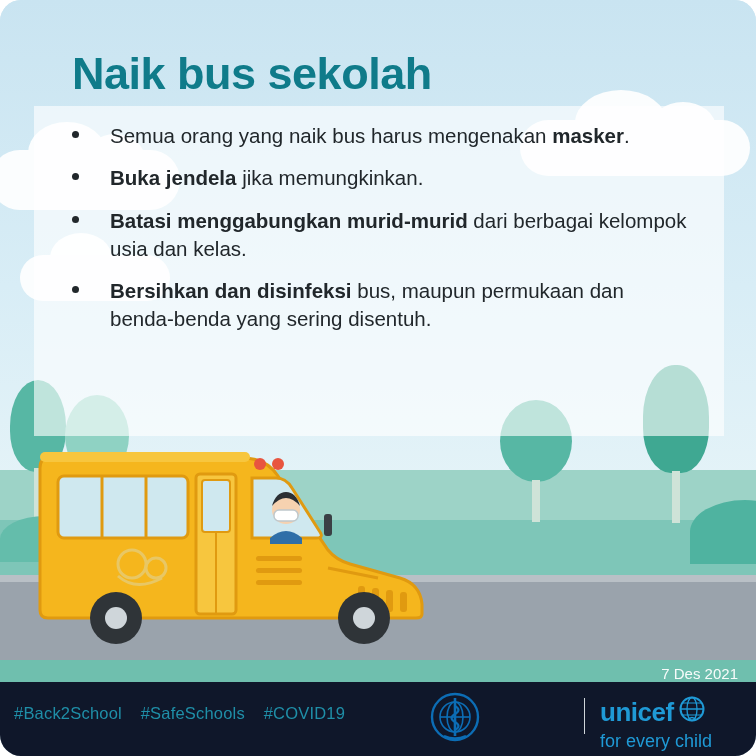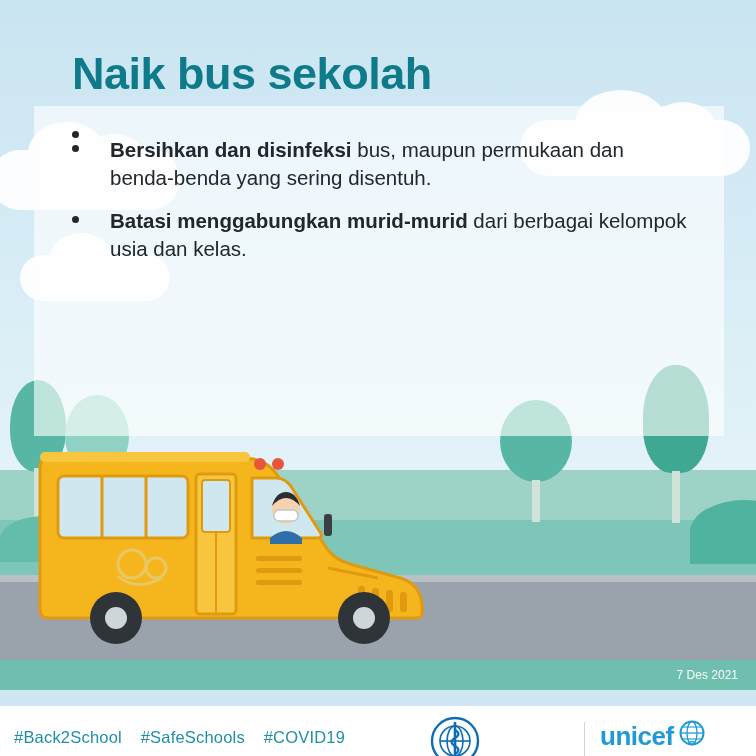--- a/index.html
+++ b/index.html
@@ -6,20 +6,21 @@
   html, body {
     width: 756px; height: 756px;
     font-family: "Liberation Sans", sans-serif;
     overflow: hidden;
   }
   #poster {
     position: relative;
     width: 756px; height: 756px;
     background: #cfe7f2;
     overflow: hidden;
+    border-radius: 21px;
   }
 
   
   .sky {
     position: absolute; left: 0; top: 0; width: 756px; height: 520px;
     background: linear-gradient(#c9e4f1 0%, #d8edf6 55%, #e6f4f8 100%);
   }
   .cloud {
     position: absolute;
     background: #ffffff;
@@ -132,31 +133,31 @@
     width: 7px; height: 7px; border-radius: 50%;
     background: #21272b;
   }
   .bullet b { font-weight: bold; }
 
   
   .bus-wrap { position: absolute; left: 28px; top: 418px; width: 430px; height: 250px; }
 
   
   .footer {
-    position: absolute; left: 0; bottom: 0; width: 756px; height: 50px;
-    background: #ffffff;
+    position: absolute; left: 0; bottom: 0; width: 756px; height: 74px;
+    background: #0f172a;
   }
   .hashtags {
     position: absolute; left: 14px; top: 22px;
     font-size: 16.5px; color: #1f8fa8; letter-spacing: .2px;
   }
   .hashtags span { margin-right: 14px; }
   .date {
     position: absolute; right: 18px; bottom: 74px;
-    font-size: 12px; color: #ffffff; opacity: .95; text-align: right;
+    font-size: 15px; color: #ffffff; opacity: .95; text-align: right;
   }
 
   
   .who {
     position: absolute; left: 430px; top: 10px;
     display: flex; align-items: center;
   }
   .who-text {
     margin-left: 6px;
     color: #0c6db5;
@@ -278,28 +279,33 @@
       <circle cx="336" cy="200" r="11" fill="#cfd6da"></circle>
     </svg>
   </div>
 
   <div class="panel"></div>
   <div class="title">Naik bus sekolah</div>
 
   <div class="bullets">
     <div class="bullet">
       <span class="dot"></span>
+      <span><span>Semua orang yang naik bus harus mengenakan </span><b>masker</b><span>.</span></span>
+    </div>
+    <div class="bullet">
+      <span class="dot"></span>
+      <span><b>Buka jendela</b><span> jika memungkinkan.</span></span>
+    </div>
+    <div class="bullet">
+      <span class="dot"></span>
+      <span><b>Batasi menggabungkan murid-murid</b><span> dari berbagai kelompok usia dan kelas.</span></span>
     </div>
     <div class="bullet">
       <span class="dot"></span>
       <span><b>Bersihkan dan disinfeksi</b><span> bus, maupun permukaan dan benda-benda yang sering disentuh.</span></span>
-    </div>
-    <div class="bullet">
-      <span class="dot"></span>
-      <span><b>Batasi menggabungkan murid-murid</b><span> dari berbagai kelompok usia dan kelas.</span></span>
     </div>
   </div>
 
   <div class="date">7 Des 2021</div>
 
   <div class="footer">
     <div class="hashtags">
       <span>#Back2School</span>
       <span>#SafeSchools</span>
       <span>#COVID19</span>

